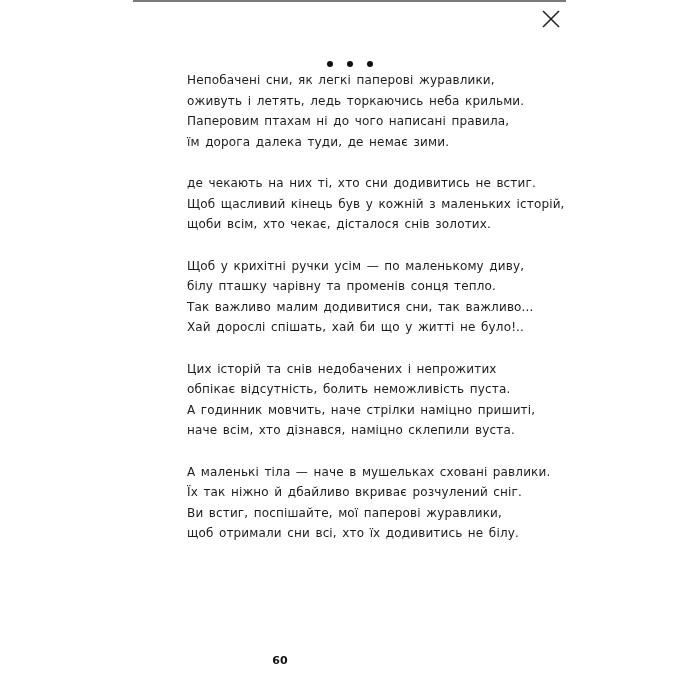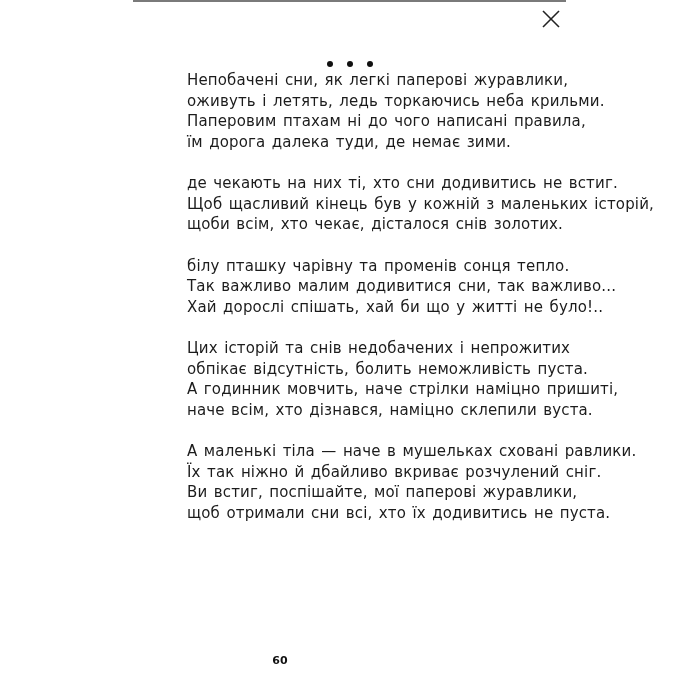--- a/index.html
+++ b/index.html
@@ -52,21 +52,21 @@
     .poem {
       position: absolute;
       left: 187px;
       top: 70px;
       width: 360px;
     }
     .stanza {
       margin: 0 0 21px 0;
     }
     .line {
-      font-size: 15px;
+      font-size: 12px;
       line-height: 20.5px;
       height: 20.5px;
       white-space: nowrap;
       letter-spacing: 0.15px;
       word-spacing: 1.5px;
       color: #1c1c1c;
     }
     .page-number {
       position: absolute;
       left: 0;
@@ -102,31 +102,32 @@
     <div class="line">оживуть і летять, ледь торкаючись неба крильми.</div>
     <div class="line">Паперовим птахам ні до чого написані правила,</div>
     <div class="line">їм дорога далека туди, де немає зими.</div>
   </div>
   <div class="stanza">
     <div class="line">де чекають на них ті, хто сни додивитись не встиг.</div>
     <div class="line">Щоб щасливий кінець був у кожній з маленьких історій,</div>
     <div class="line">щоби всім, хто чекає, дісталося снів золотих.</div>
   </div>
   <div class="stanza">
+    <div class="line">Щоб у крихітні ручки усім — по маленькому диву,</div>
     <div class="line">білу пташку чарівну та променів сонця тепло.</div>
     <div class="line">Так важливо малим додивитися сни, так важливо...</div>
     <div class="line">Хай дорослі спішать, хай би що у житті не було!..</div>
   </div>
   <div class="stanza">
     <div class="line">Цих історій та снів недобачених і непрожитих</div>
     <div class="line">обпікає відсутність, болить неможливість пуста.</div>
     <div class="line">А годинник мовчить, наче стрілки наміцно пришиті,</div>
     <div class="line">наче всім, хто дізнався, наміцно склепили вуста.</div>
   </div>
   <div class="stanza">
     <div class="line">А маленькі тіла — наче в мушельках сховані равлики.</div>
     <div class="line">Їх так ніжно й дбайливо вкриває розчулений сніг.</div>
     <div class="line">Ви встиг, поспішайте, мої паперові журавлики,</div>
-    <div class="line">щоб отримали сни всі, хто їх додивитись не пуста.</div>
+    <div class="line">щоб отримали сни всі, хто їх додивитись не білу.</div>
   </div>
 </div>
 
 <div class="page-number">60</div>
 
 </body></html>

